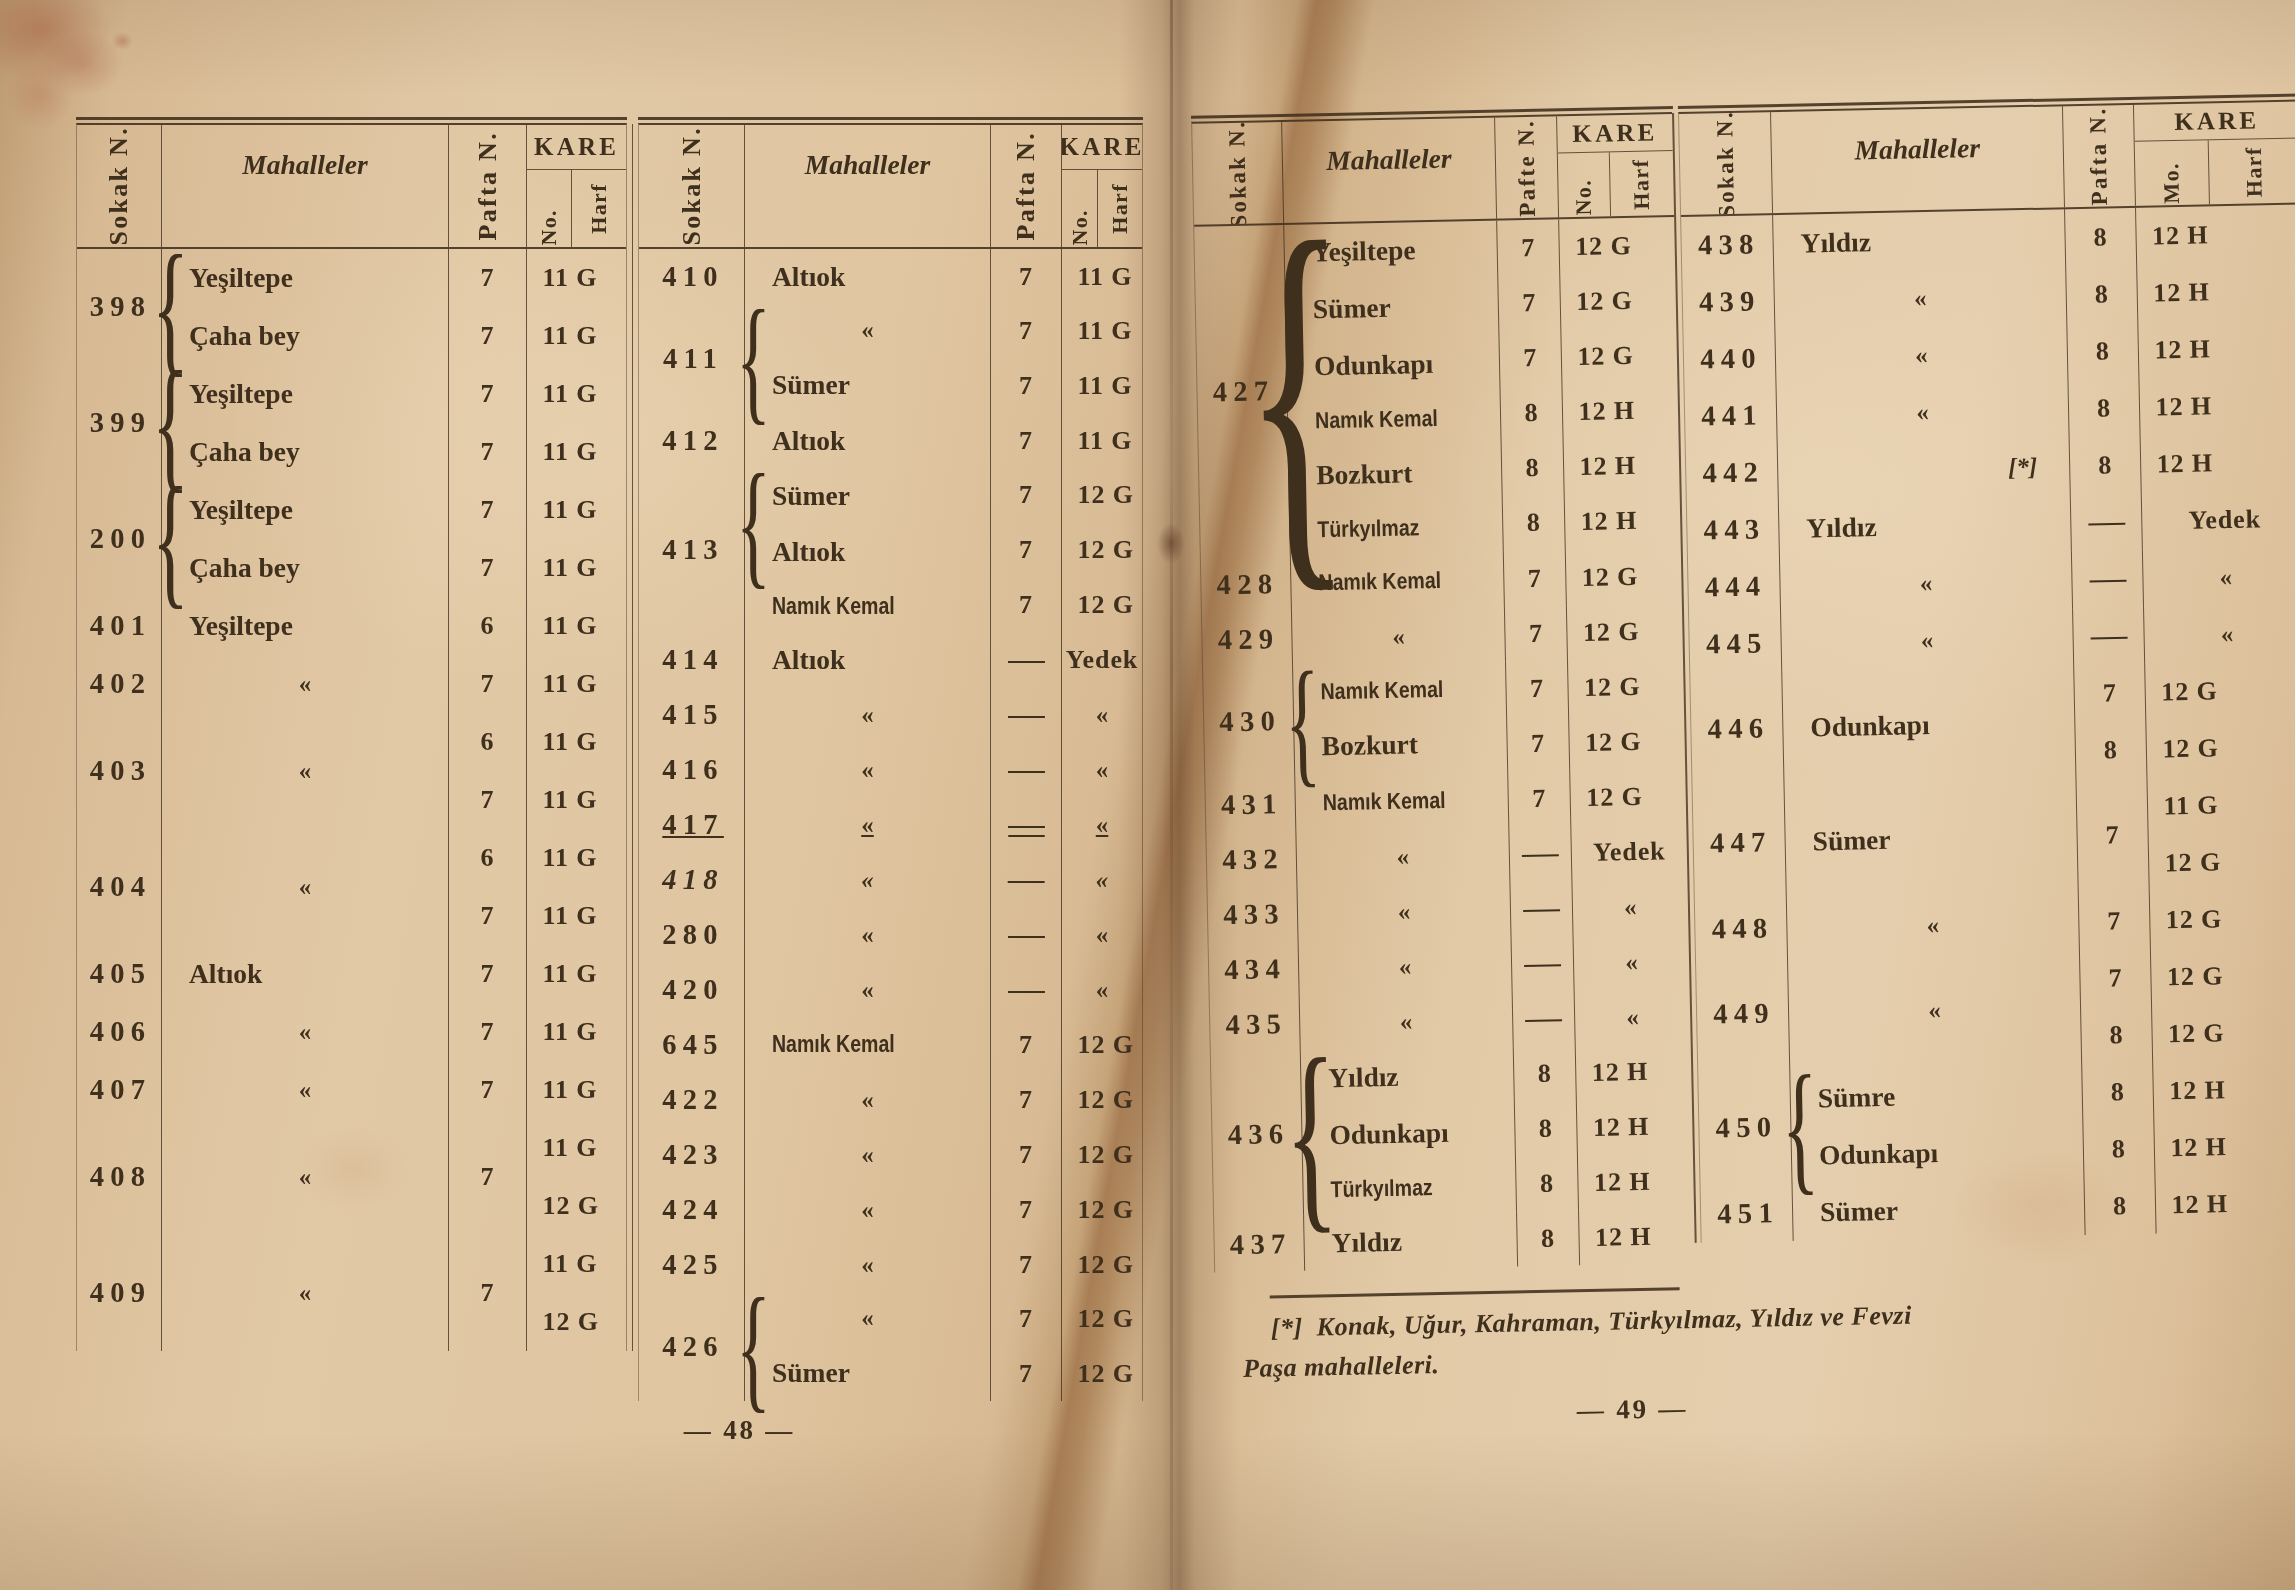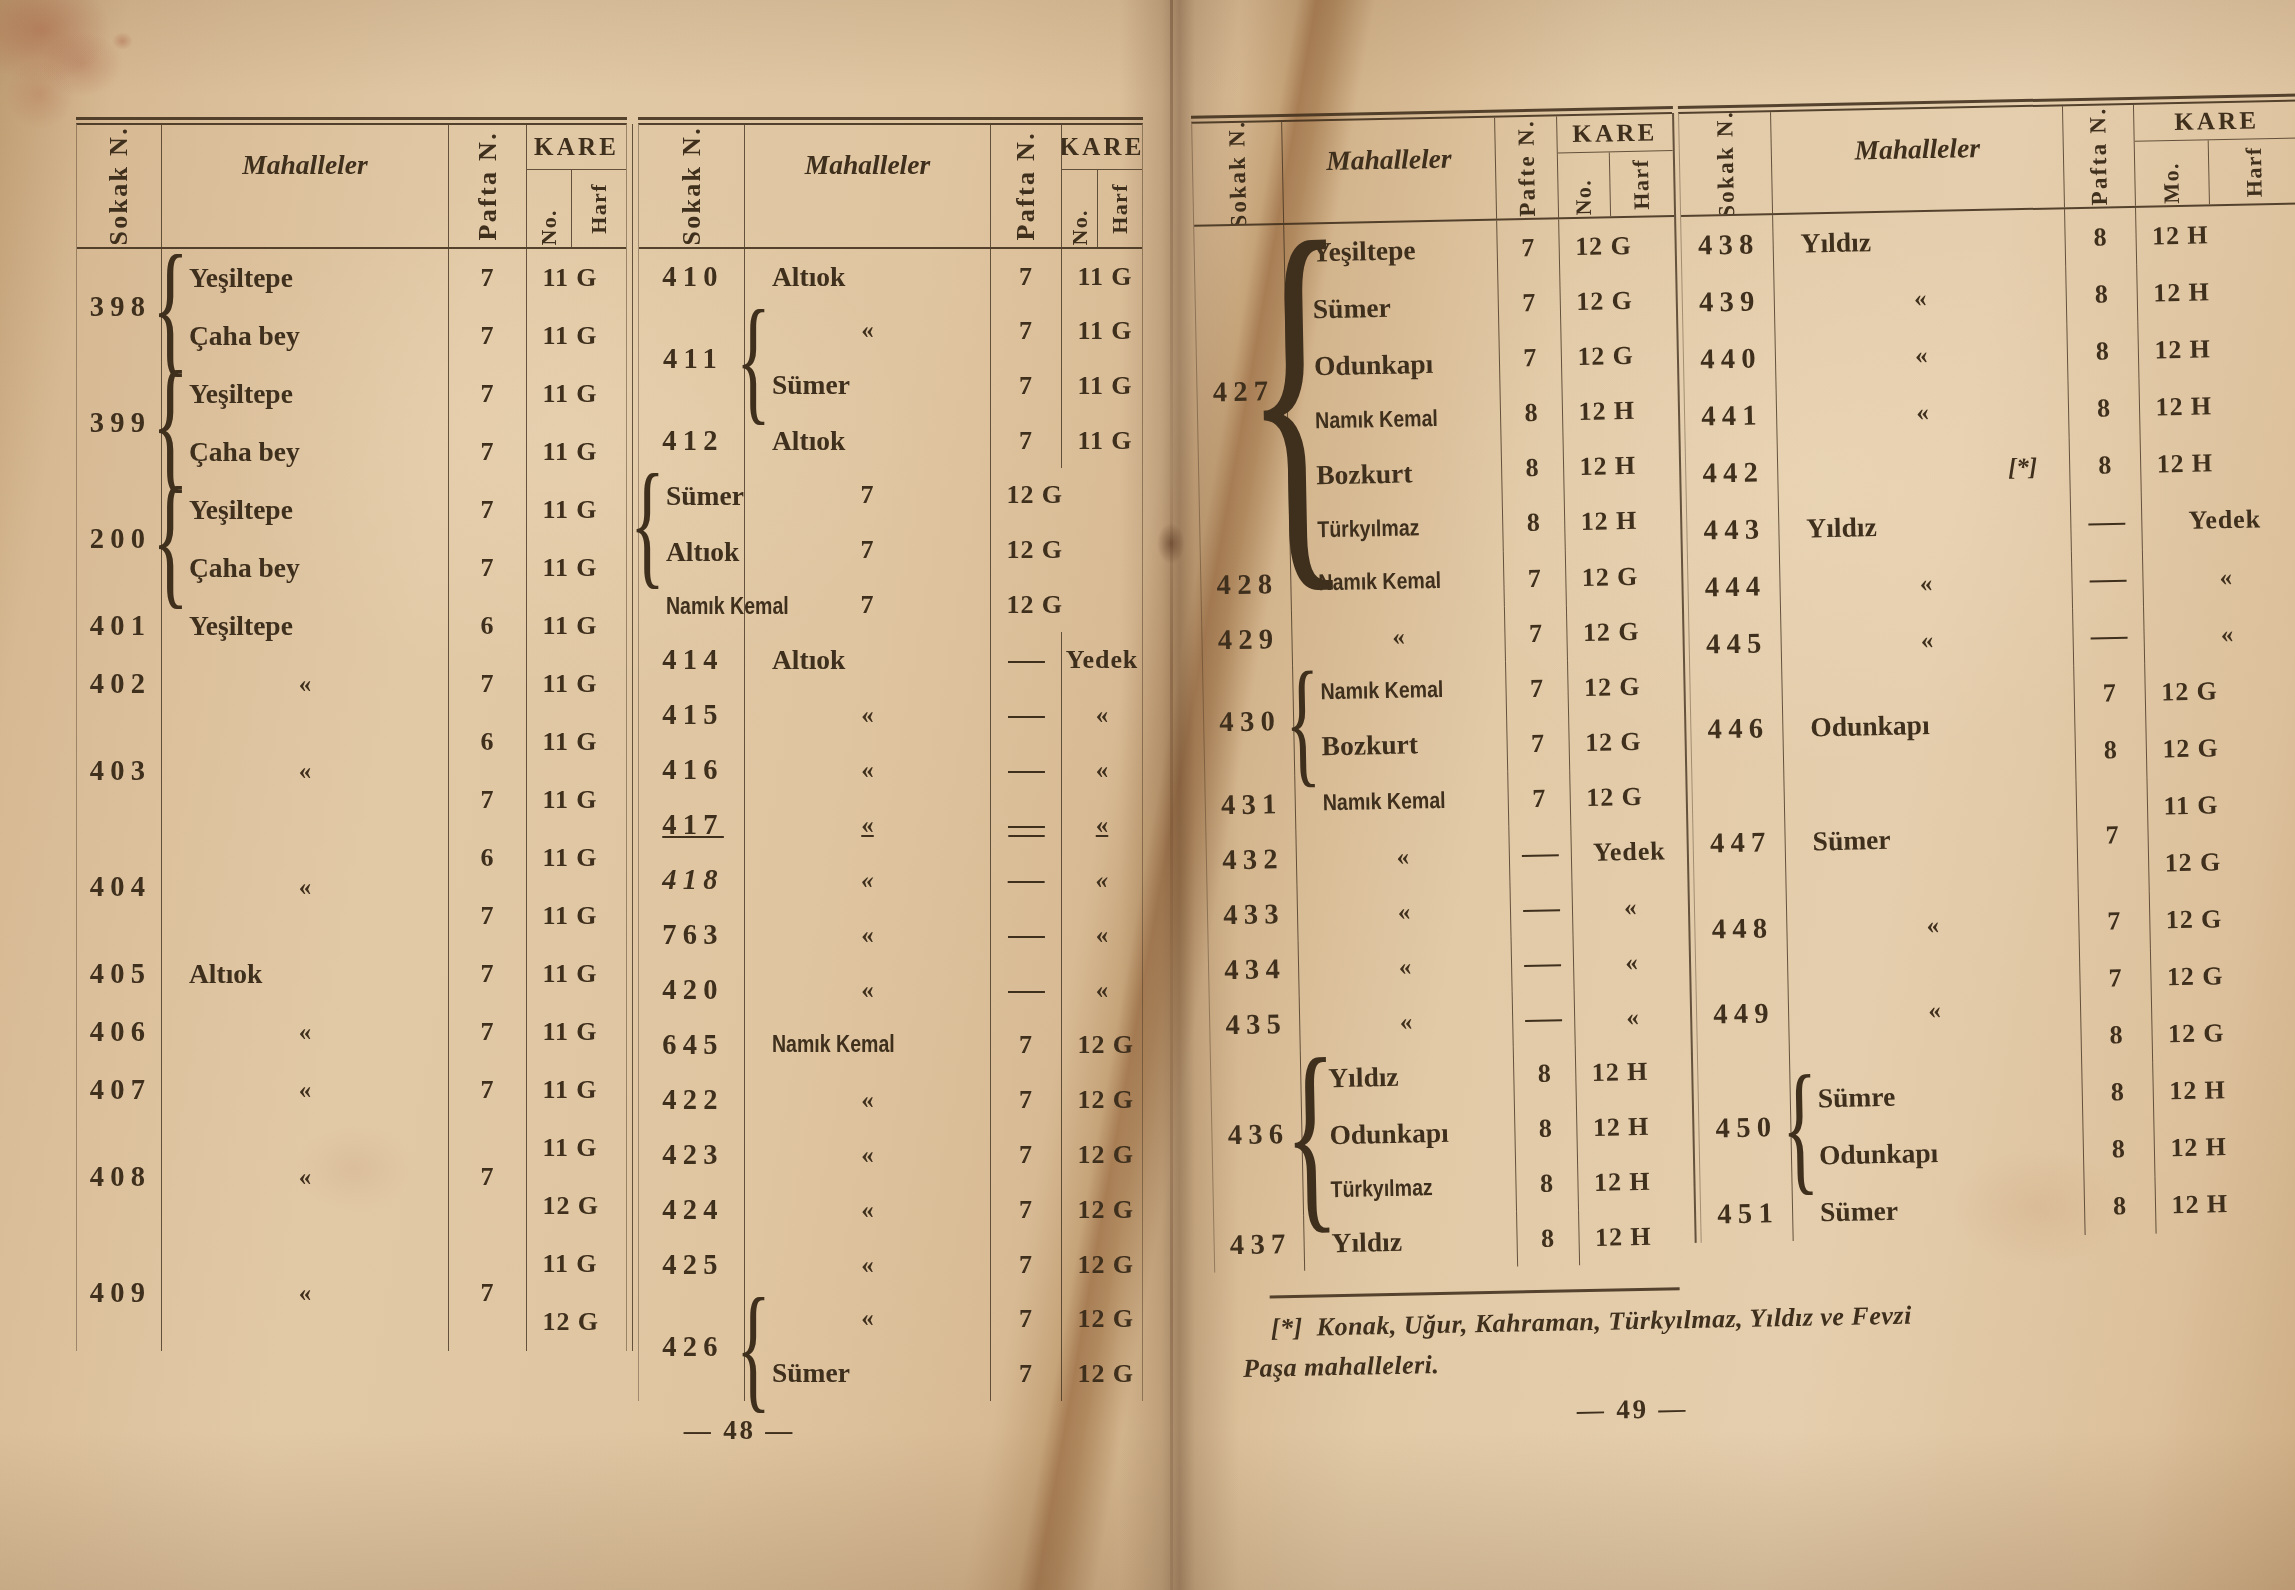--- a/index.html
+++ b/index.html
@@ -512,20 +512,23 @@
               <div class="kv">7</div>
             </div>
           </div>
           <div class="cell k c4">
             <div class="e">
               <div class="kv">11 G</div>
             </div>
           </div>
         </div>
         <div class="grp" style="height: 164px;">
+          <div class="cell sok c1">
+            <div class="soknum">413</div>
+          </div>
           <div class="cell m c2">
             <div class="brace" style="top: 0px; height: 109px; font-size: 140px;">{</div>
             <div class="e">
               <div class="name">Sümer</div>
             </div>
             <div class="e">
               <div class="name">Altıok</div>
             </div>
             <div class="e">
               <div class="cond">Namık Kemal</div>
@@ -649,21 +652,21 @@
             </div>
           </div>
           <div class="cell k c4">
             <div class="e cent">
               <div class="guil">«</div>
             </div>
           </div>
         </div>
         <div class="grp" style="height: 55px;">
           <div class="cell sok c1">
-            <div class="soknum">763</div>
+            <div class="soknum">280</div>
           </div>
           <div class="cell m c2">
             <div class="e cent">
               <div class="guil">«</div>
             </div>
           </div>
           <div class="cell p c3">
             <div class="e">
               <div class="dash">—</div>
             </div>

